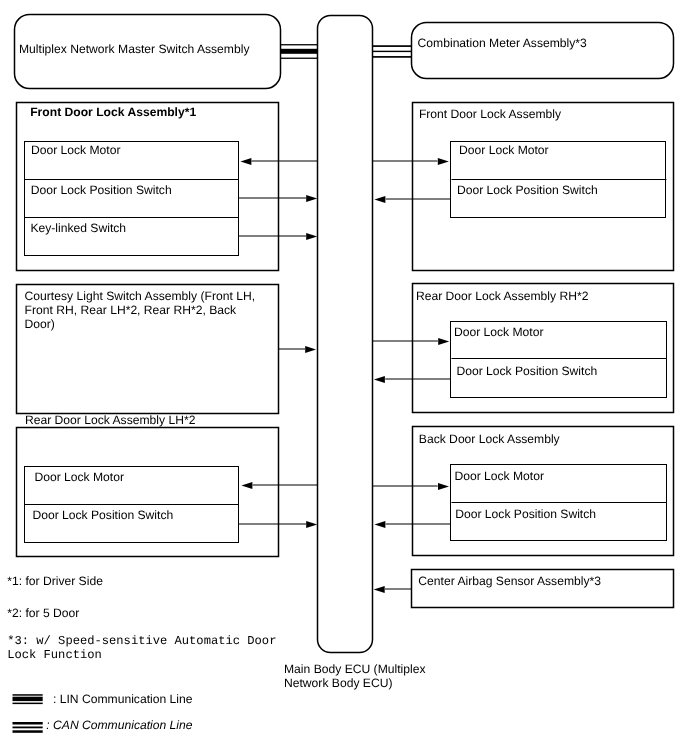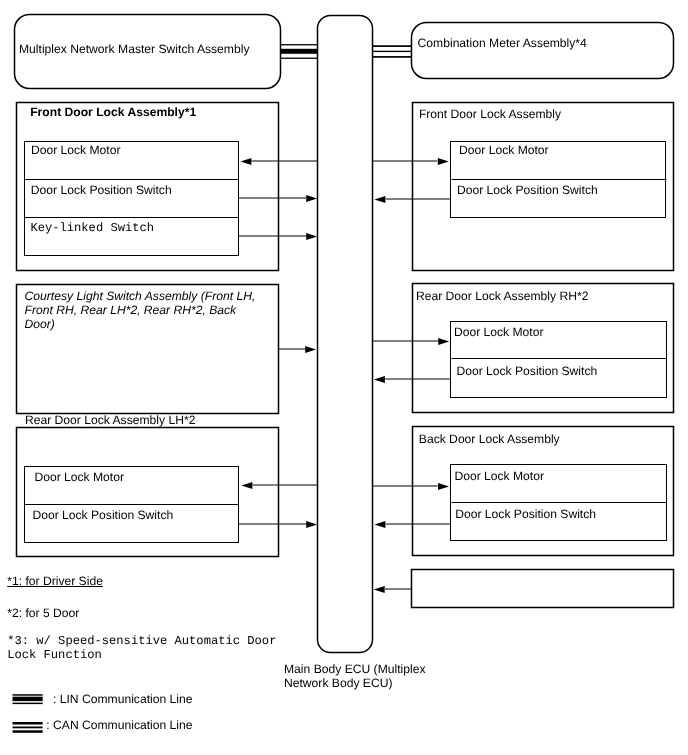--- a/index.html
+++ b/index.html
@@ -137,52 +137,53 @@
 <g>
   <rect x="12.5" y="722.0" width="30.2" height="2.5" fill="#000000"></rect>
   <rect x="12.5" y="726.5" width="30.2" height="1.8" fill="#000000"></rect>
   <rect x="12.5" y="730.3" width="30.2" height="2.5" fill="#000000"></rect>
 </g>
 
 </svg>
 
 <span class="t" style="left:19.0px;top:42.8px;text-align:right;">Multiplex Network Master Switch Assembly</span>
 
-<span class="t" style="left:417.6px;top:36.7px;">Combination Meter Assembly*4</span>
+<span class="t" style="left:417.6px;top:36.7px;">Combination Meter Assembly*3</span>
 
 <span class="t" style="left:30.2px;top:105.9px;font-weight:bold;">Front Door Lock Assembly*1</span>
 <span class="t" style="left:30.9px;top:143.9px;">Door Lock Motor</span>
 <span class="t" style="left:30.8px;top:183.8px;">Door Lock Position Switch</span>
-<span class="t" style="left:30.4px;top:221.6px;font-family:Liberation Mono, monospace;">Key-linked Switch</span>
+<span class="t" style="left:30.4px;top:221.6px;">Key-linked Switch</span>
 
-<span class="t" style="left:24.6px;top:289.8px;font-style:italic;">Courtesy Light Switch Assembly (Front LH,
+<span class="t" style="left:24.6px;top:289.8px;">Courtesy Light Switch Assembly (Front LH,
 Front RH, Rear LH*2, Rear RH*2, Back
 Door)</span>
 
 <span class="t" style="left:24.9px;top:414px;">Rear Door Lock Assembly LH*2</span>
 <span class="t" style="left:34.4px;top:471.4px;">Door Lock Motor</span>
 <span class="t" style="left:32.4px;top:508.7px;">Door Lock Position Switch</span>
 
 <span class="t" style="left:418.9px;top:107.8px;">Front Door Lock Assembly</span>
 <span class="t" style="left:459.0px;top:143.7px;">Door Lock Motor</span>
 <span class="t" style="left:456.9px;top:183.8px;">Door Lock Position Switch</span>
 
 <span class="t" style="left:415.9px;top:289.7px;">Rear Door Lock Assembly RH*2</span>
 <span class="t" style="left:453.9px;top:325.7px;">Door Lock Motor</span>
 <span class="t" style="left:456.4px;top:365.0px;">Door Lock Position Switch</span>
 
 <span class="t" style="left:418.8px;top:432.6px;">Back Door Lock Assembly</span>
 <span class="t" style="left:454.4px;top:469.7px;">Door Lock Motor</span>
 <span class="t" style="left:455.2px;top:508.0px;">Door Lock Position Switch</span>
 
+<span class="t" style="left:418.3px;top:574.6px;">Center Airbag Sensor Assembly*3</span>
 
 <span class="t" style="left:284.0px;top:662.7px;">Main Body ECU (Multiplex
 Network Body ECU)</span>
 
-<span class="t" style="left:7.2px;top:574.6px;text-decoration:underline;">*1: for Driver Side</span>
+<span class="t" style="left:7.2px;top:574.6px;">*1: for Driver Side</span>
 <span class="t" style="left:7.2px;top:606.6px;">*2: for 5 Door</span>
 <span class="t" style="left:7.2px;top:635.2px;font-family:Liberation Mono, monospace;">*3: w/ Speed-sensitive Automatic Door
 Lock Function</span>
 
 <span class="t" style="left:53px;top:692.7px;">: LIN Communication Line</span>
-<span class="t" style="left:46.3px;top:718.9px;">: CAN Communication Line</span>
+<span class="t" style="left:46.3px;top:718.9px;font-style:italic;">: CAN Communication Line</span>
 
 </div>
 
 </body></html>

